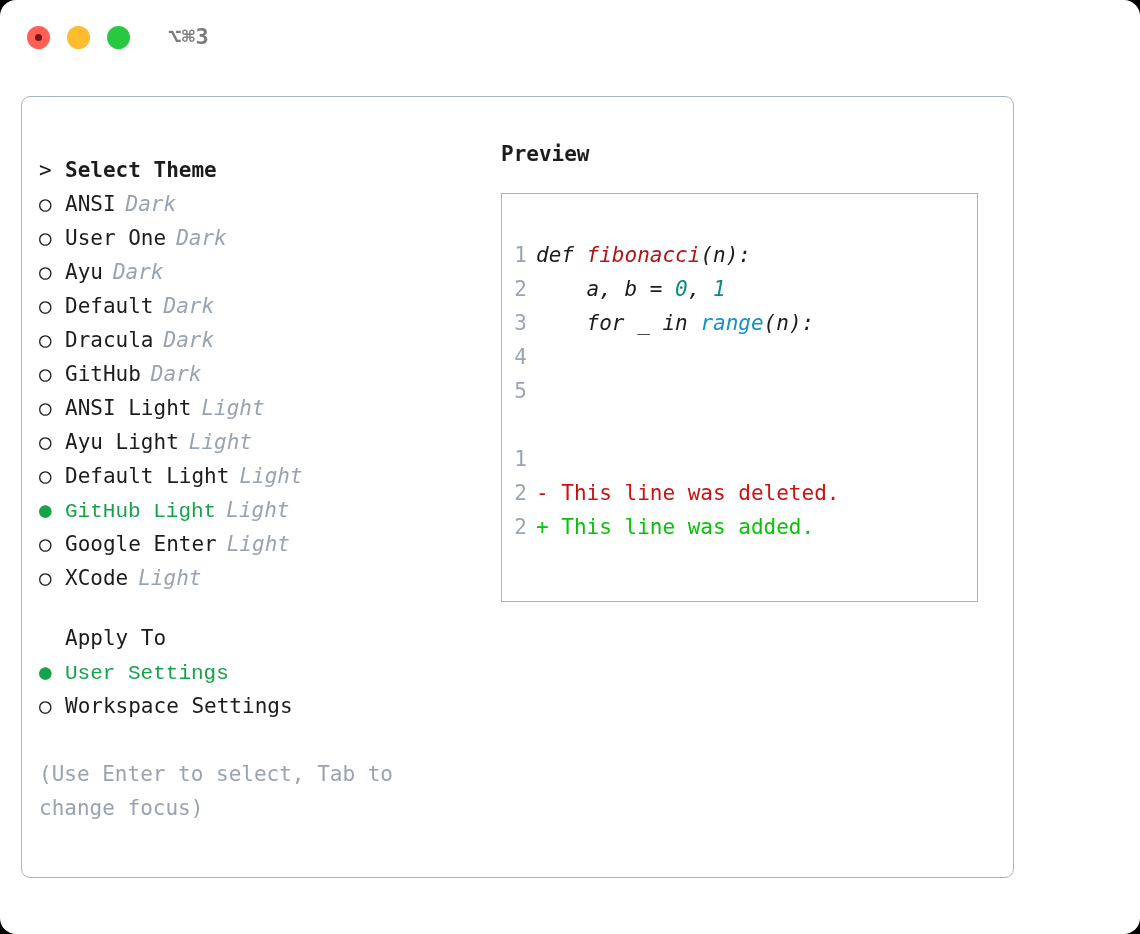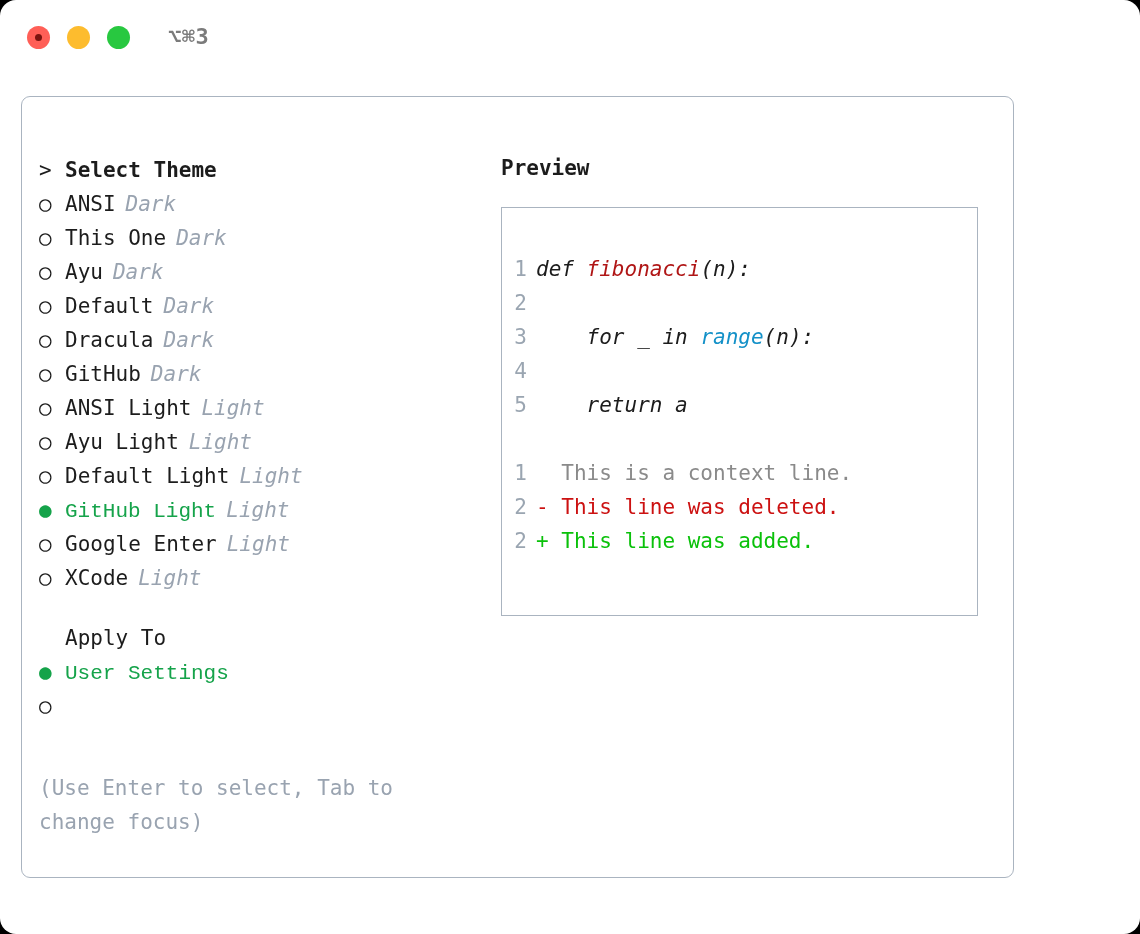--- a/index.html
+++ b/index.html
@@ -115,33 +115,33 @@
   .row.selected .row-label { color: #15a34a; font-family: Liberation Mono, monospace; }
   .badge {
     color: #99a3b0;
     margin-left: 10px;
     font-style: italic;
   }
 
   .section-gap { height: 26px; }
 
   .help-text {
-    margin-top: 48px;
+    margin-top: 34px;
     font-size: 21px;
     line-height: 34px;
     color: #99a3b0;
     width: 410px;
     white-space: pre-wrap;
   }
 
   
   .right-col {
     position: absolute;
     left: 479px;
-    top: 54px;
+    top: 40px;
     width: 496px;
   }
   .preview-title {
     font-size: 21px;
     font-weight: bold;
     color: #1c1c1c;
     line-height: 34px;
   }
   .code-box {
     margin-top: 22px;
@@ -204,21 +204,21 @@
       </div>
 
       <div id="theme-list">
           <div class="row">
             <span class="marker">○</span>
             <span class="row-label">ANSI</span>
             <span class="badge">Dark</span>
           </div>
           <div class="row">
             <span class="marker">○</span>
-            <span class="row-label">This One</span>
+            <span class="row-label">User One</span>
             <span class="badge">Dark</span>
           </div>
           <div class="row">
             <span class="marker">○</span>
             <span class="row-label">Ayu</span>
             <span class="badge">Dark</span>
           </div>
           <div class="row">
             <span class="marker">○</span>
             <span class="row-label">Default</span>
@@ -273,41 +273,42 @@
         <span class="row-label">Apply To</span>
       </div>
 
       <div id="apply-to-list">
           <div class="row selected">
             <span class="marker selected">●</span>
             <span class="row-label">User Settings</span>
           </div>
           <div class="row">
             <span class="marker">○</span>
+            <span class="row-label">Workspace Settings</span>
           </div>
         </div>
 
       <div class="help-text">(Use Enter to select, Tab to
 change focus)</div>
     </div>
 
     <div class="right-col">
       <div class="preview-title">Preview</div>
 
       <div class="code-box">
         <div id="code-lines">
             <div class="code-line"><span class="lineno">1</span><span class="code-text"><span class="tok-plain">def </span><span class="tok-fn">fibonacci</span><span class="tok-plain">(n):</span></span></div>
-            <div class="code-line"><span class="lineno">2</span></div>
+            <div class="code-line"><span class="lineno">2</span><span class="code-text"><span class="tok-plain">    a, b = </span><span class="tok-num">0</span><span class="tok-plain">, </span><span class="tok-num">1</span></span></div>
             <div class="code-line"><span class="lineno">3</span><span class="code-text"><span class="tok-plain">    for _ in </span><span class="tok-built">range</span><span class="tok-plain">(n):</span></span></div>
             <div class="code-line"><span class="lineno">4</span></div>
-            <div class="code-line"><span class="lineno">5</span><span class="code-text"><span class="tok-plain">    return a</span></span></div>
+            <div class="code-line"><span class="lineno">5</span></div>
           </div>
         <div class="blank-line"></div>
         <div id="diff-lines">
-            <div class="code-line"><span class="lineno">1</span><span class="diff-context">  This is a context line.</span></div>
+            <div class="code-line"><span class="lineno">1</span></div>
             <div class="code-line"><span class="lineno">2</span><span class="diff-del">- This line was deleted.</span></div>
             <div class="code-line"><span class="lineno">2</span><span class="diff-add">+ This line was added.</span></div>
           </div>
       </div>
     </div>
 
   </div>
 </div>
 
 </body></html>

